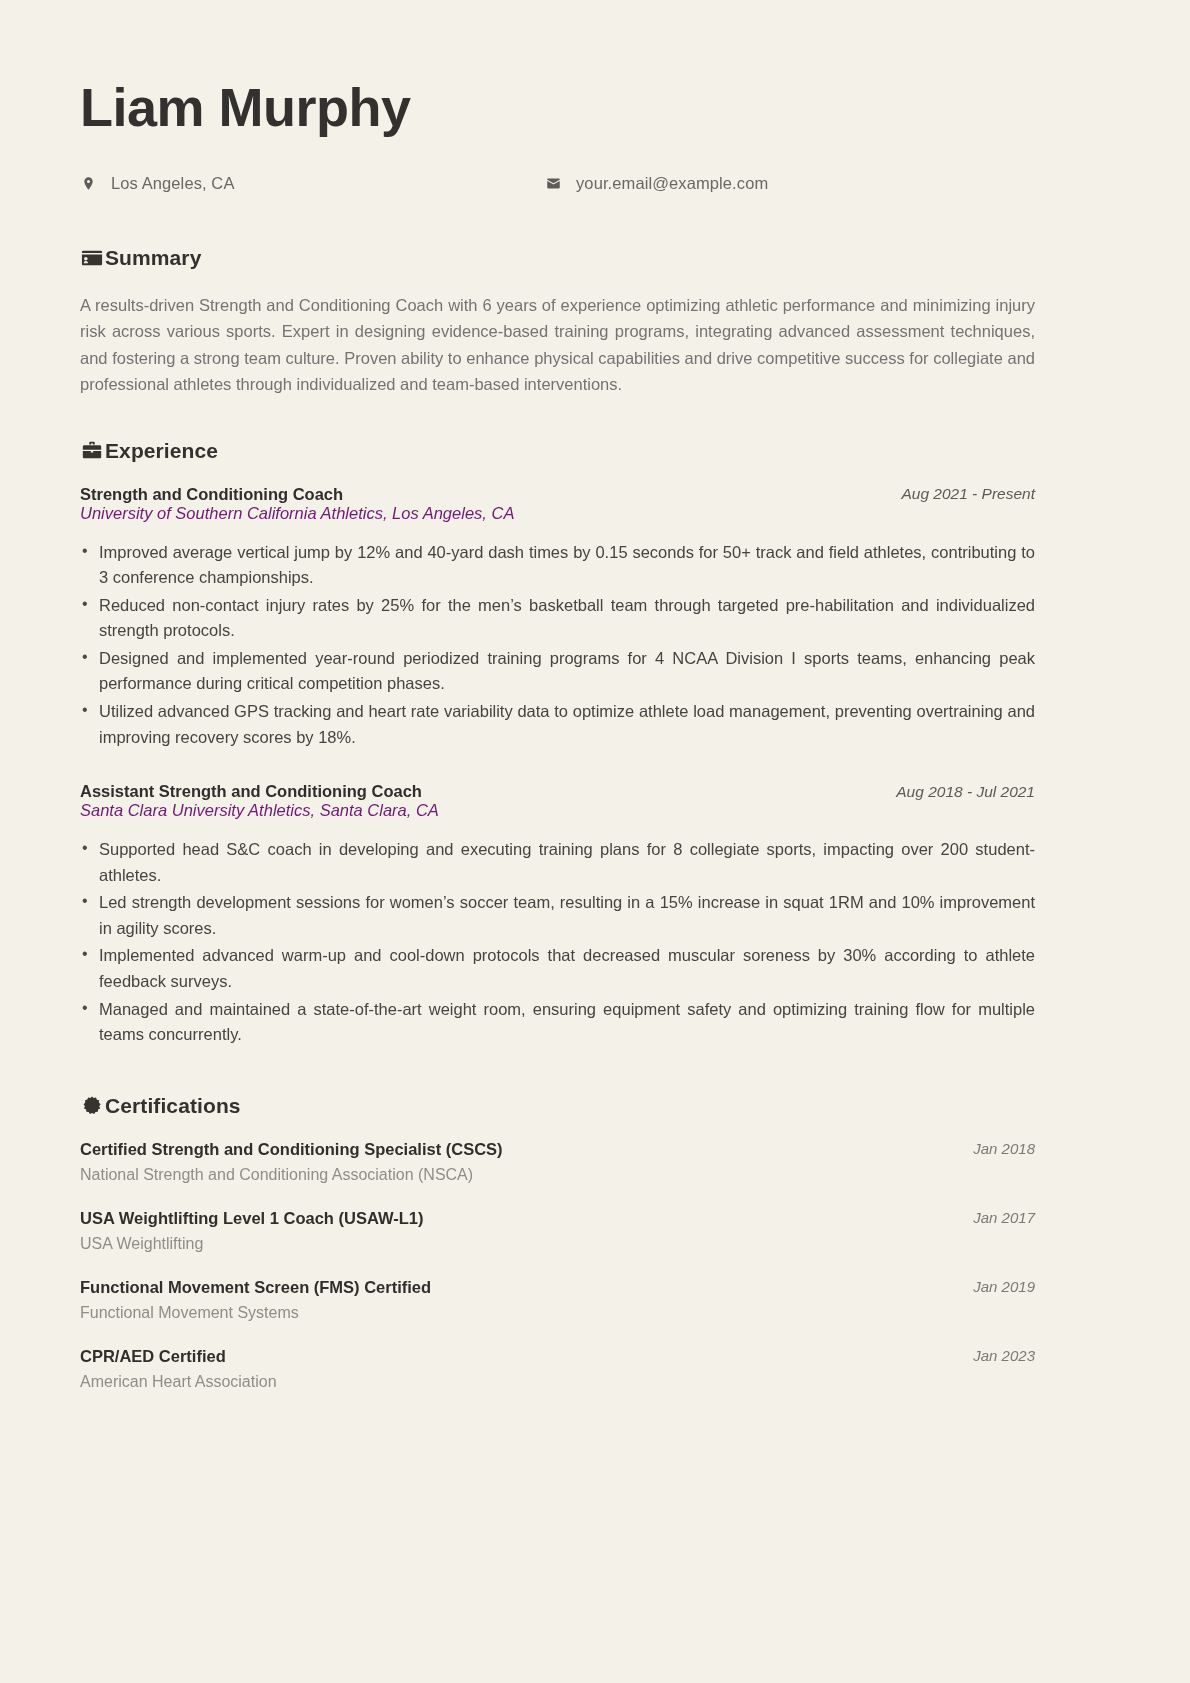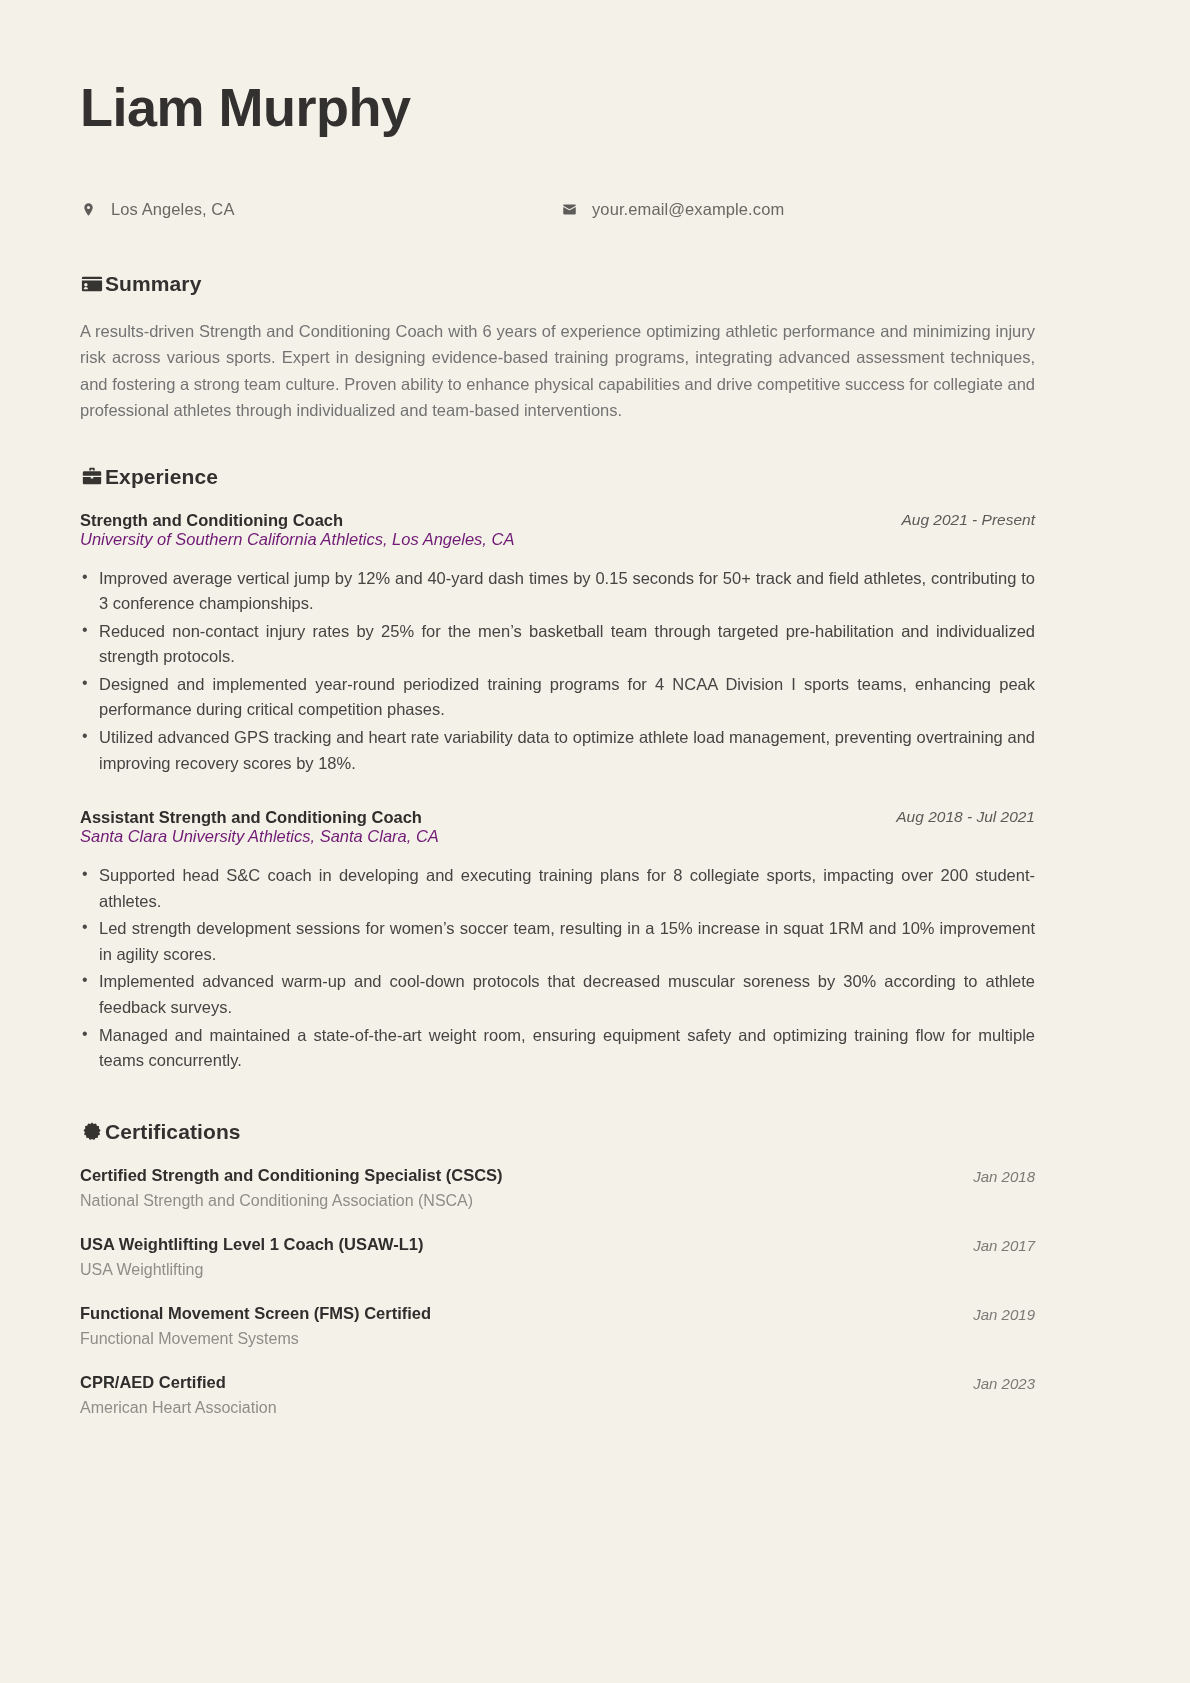--- a/index.html
+++ b/index.html
@@ -15,24 +15,23 @@
   
   .name {
     font-size:54px;
     font-weight:700;
     letter-spacing:-0.5px;
     color:#333130;
     line-height:1.1;
     margin-top:18px;
   }
   .contact-block {
-    margin-top:61px;
+    margin-top:35px;
     display:flex;
     width:955px;
-    gap:16px;
   }
   .contact-col { display:flex; flex-direction:column; gap:9px; }
   .contact-col.left { width:465px; }
   .contact-row { display:flex; align-items:center; gap:14px; height:22px; }
   .contact-row .ico {
     width:17px; height:17px; flex:none;
     display:flex; align-items:center; justify-content:center;
     color:#5d5c59;
   }
   .contact-row .ico svg { width:15px; height:15px; fill:#5d5c59; display:block; }
@@ -56,21 +55,21 @@
     color:#737373;
     text-align:justify;
     width:955px;
     hyphens:auto;
   }
 
   
   .job { margin-bottom:6px; }
   .job + .job { margin-top:32px; }
   .job-row {
-    display:flex; justify-content:space-between; align-items:flex-start;
+    display:flex; justify-content:space-between; align-items:center;
     width:955px;
   }
   .job-title { font-size:16.5px; font-weight:700; color:#2f2e2c; }
   .job-date  { font-size:15.5px; font-style:italic; color:#5b5a56; white-space:nowrap; }
   .job-org {
     font-size:16.5px; font-style:italic; color:#701a75;
   }
   ul.bullets {
     margin-top:17px;
     list-style:none;
@@ -88,21 +87,21 @@
   }
   ul.bullets li::before {
     content:"•";
     position:absolute; left:2px; top:-1px;
     color:#4a4946;
     font-size:16px;
   }
 
   
   .cert { margin-bottom:25px; width:955px; }
-  .cert-row { display:flex; justify-content:space-between; align-items:flex-end; }
+  .cert-row { display:flex; justify-content:space-between; align-items:flex-start; }
   .cert-name { font-size:16.5px; font-weight:700; color:#2f2e2c; }
   .cert-date { font-size:15px; font-style:italic; color:#7b7a75; white-space:nowrap; }
   .cert-issuer { font-size:16px; color:#8e8d87; margin-top:7px; }
 </style>
 </head>
 <body>
 
 <div class="page">
 
   <h1 class="name">Liam Murphy</h1>

